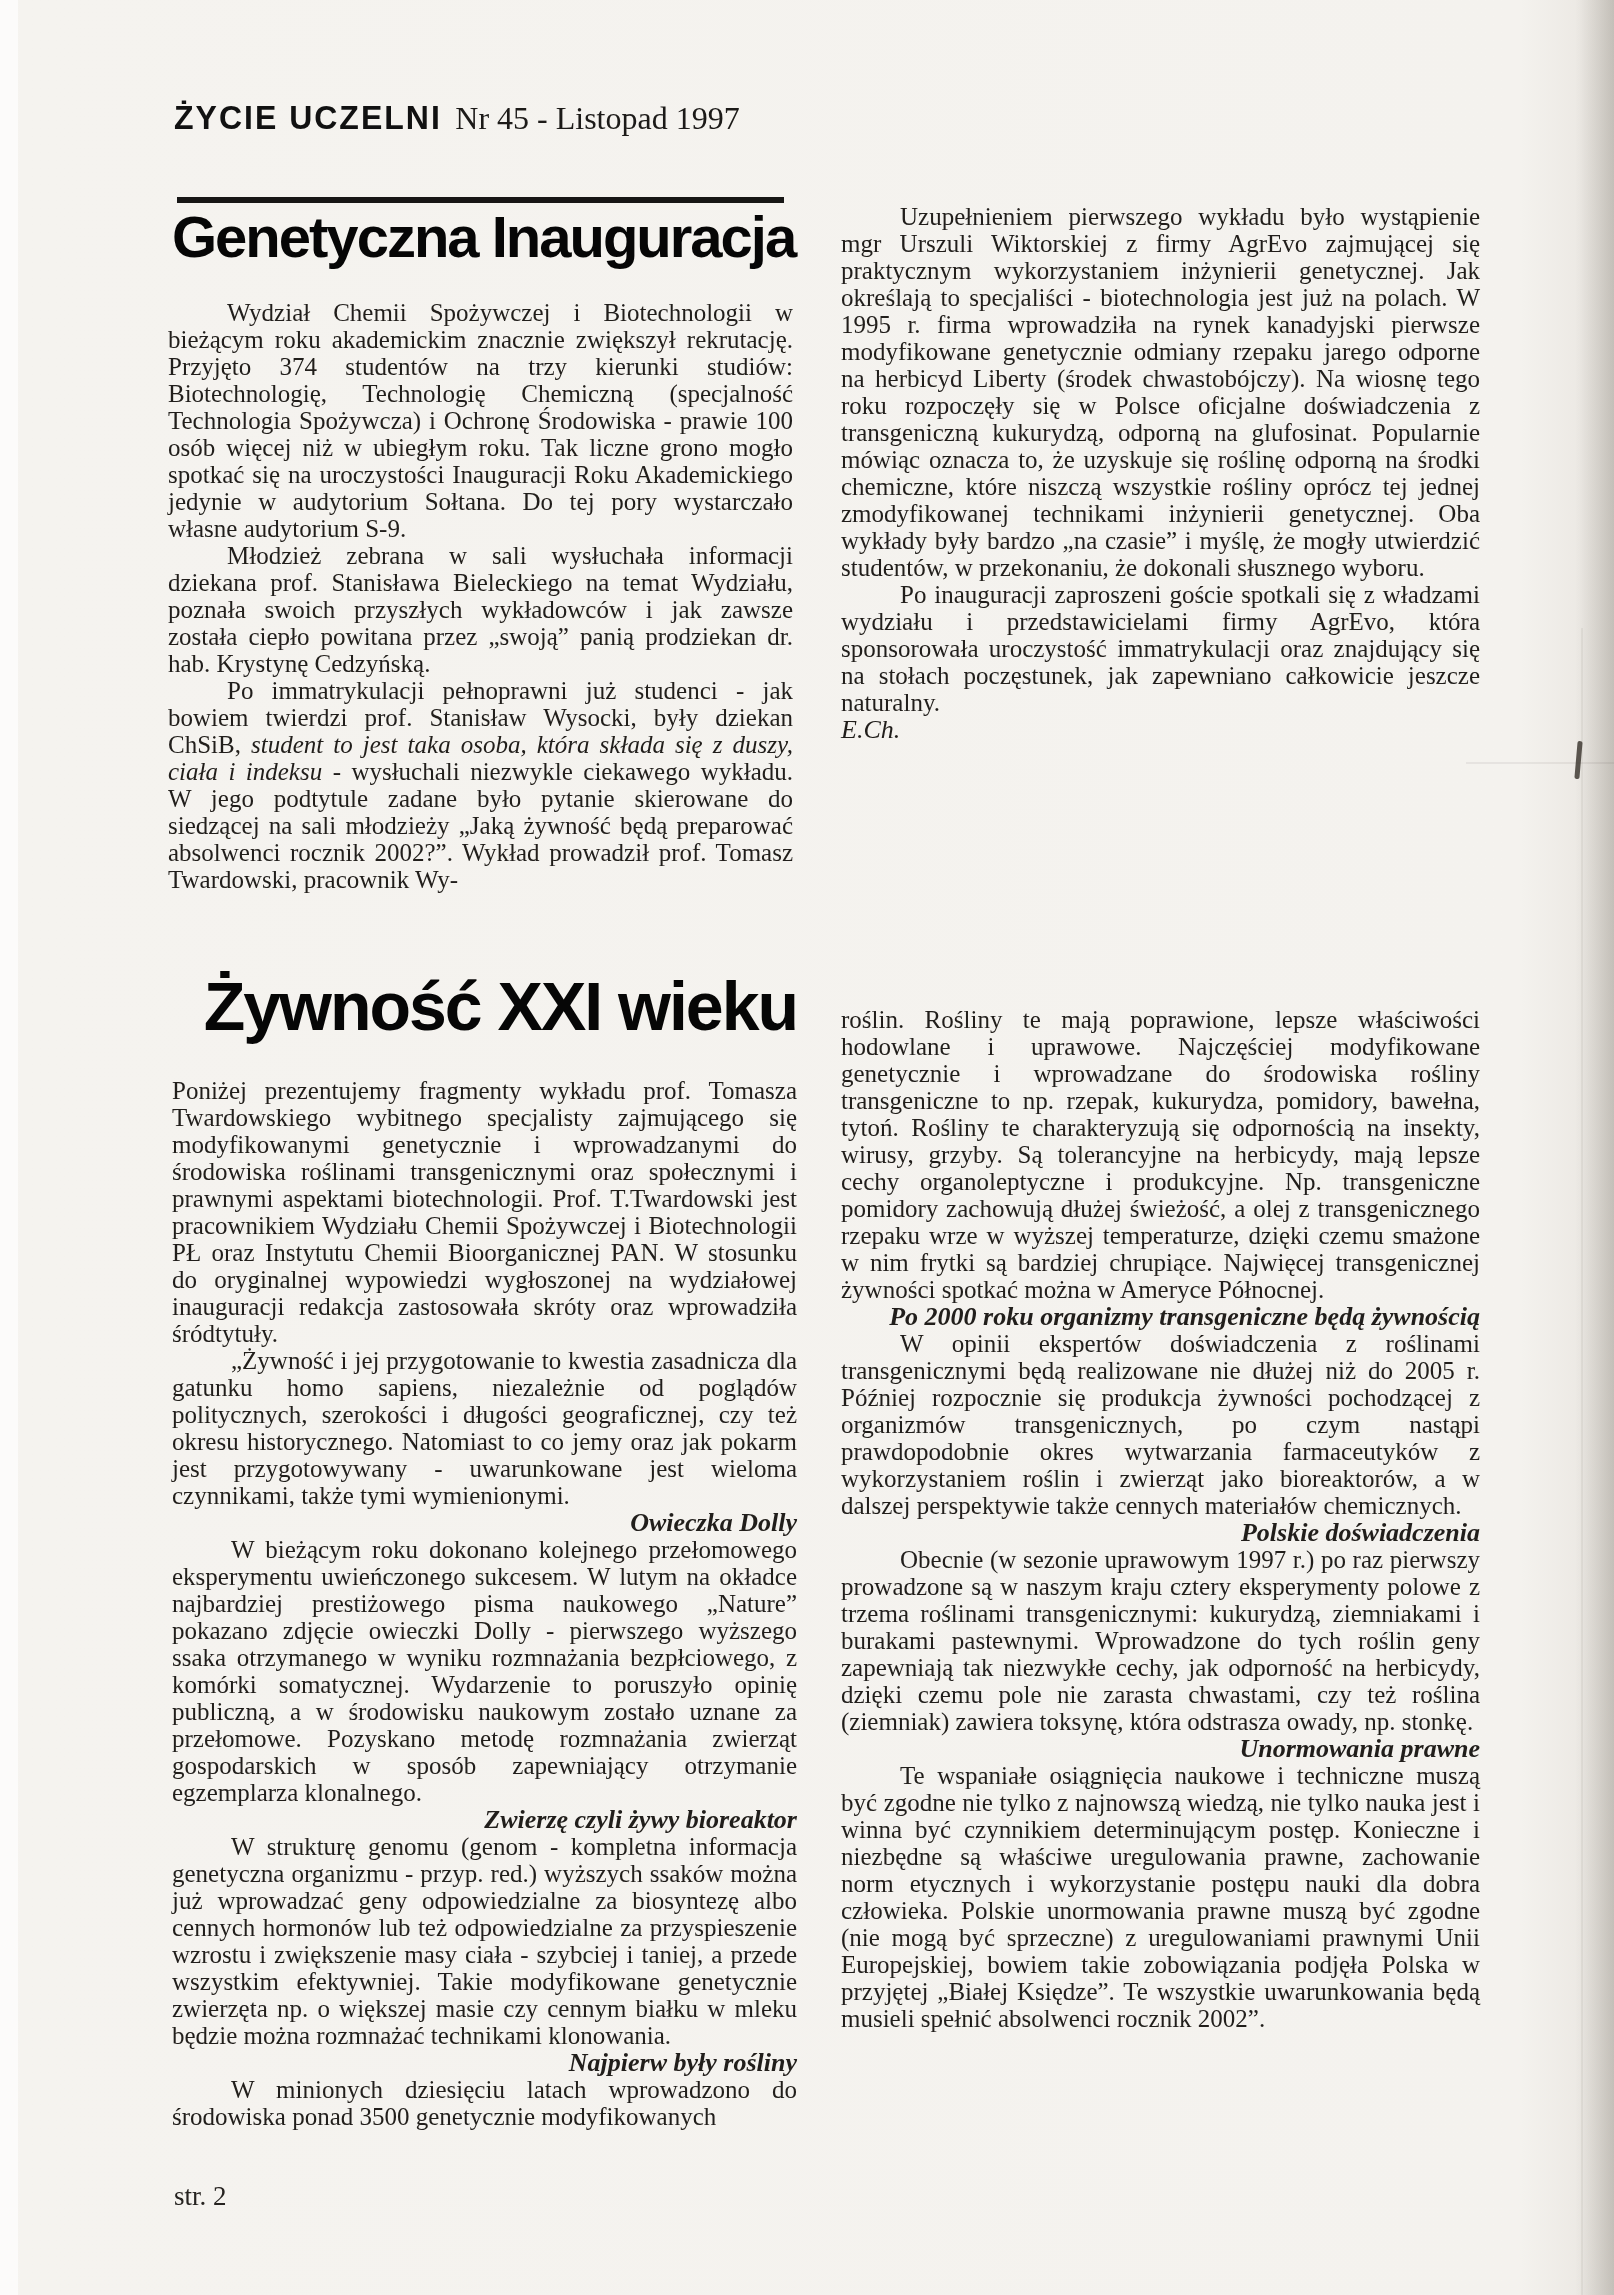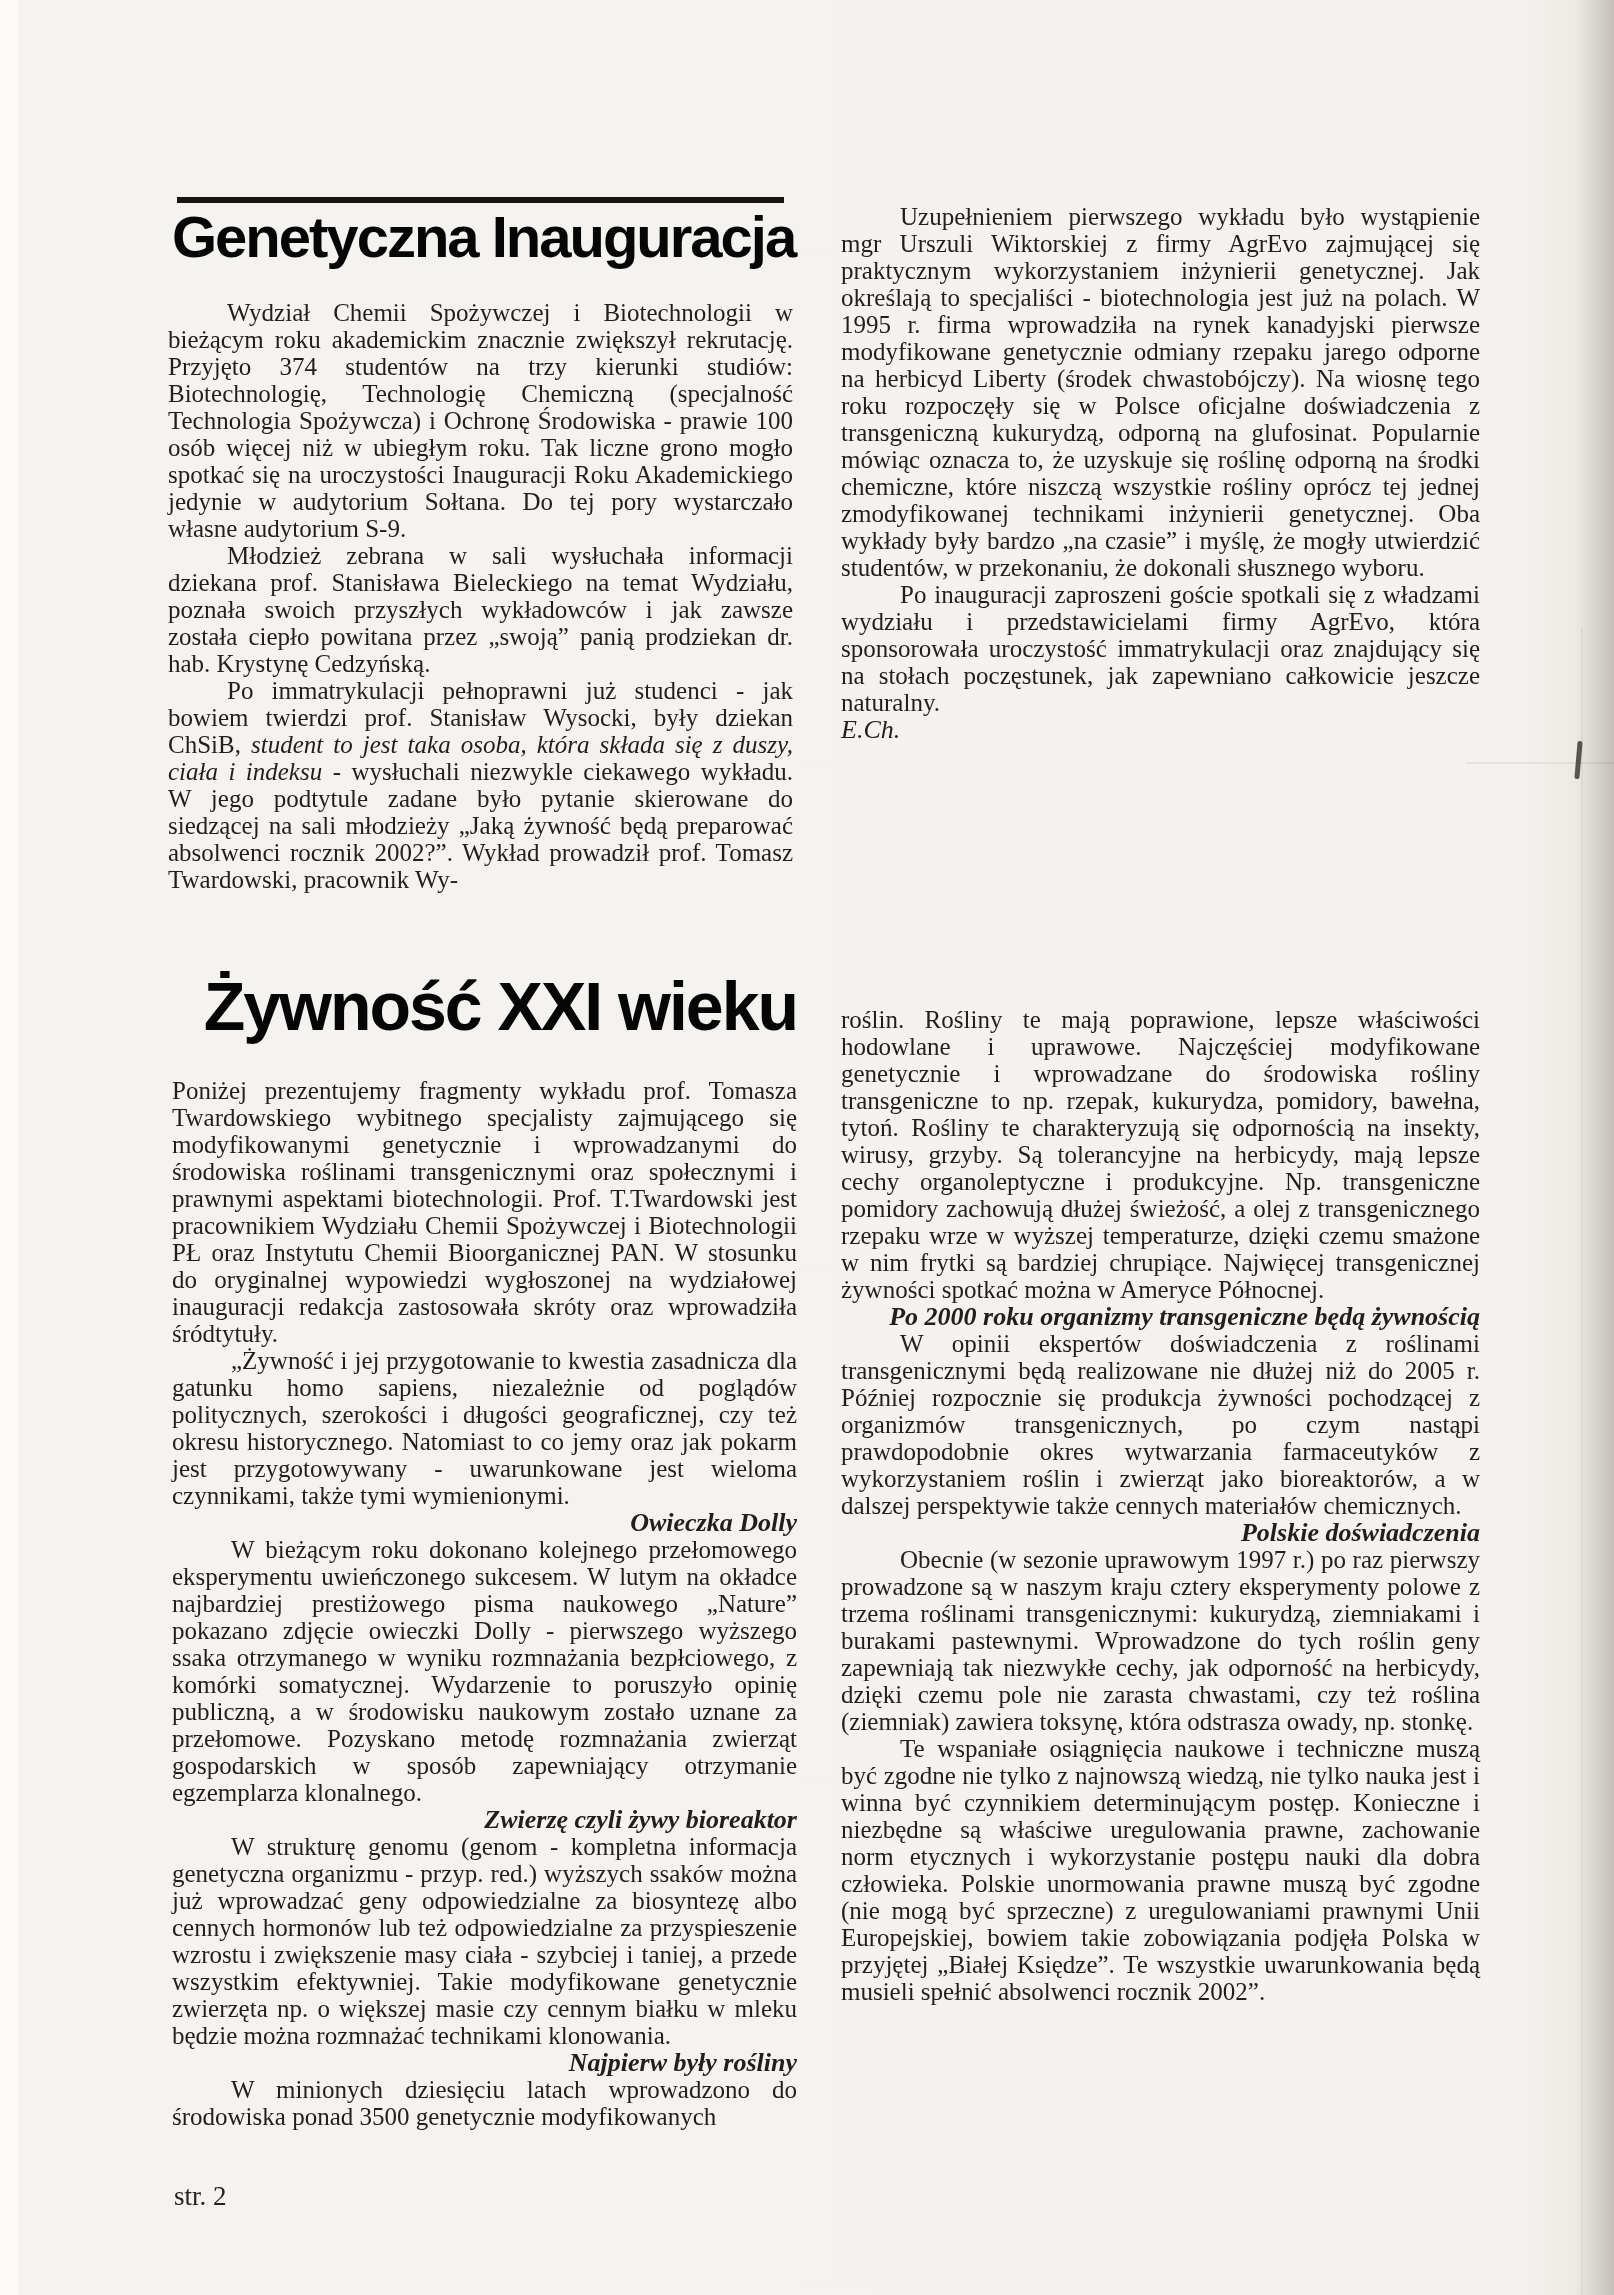--- a/index.html
+++ b/index.html
@@ -56,20 +56,24 @@
 <body>
 
 <div class="page">
 
   <div class="edge-left"></div>
   <div class="edge-shadow-right"></div>
   <div class="crease-vertical"></div>
   <div class="crease-horizontal"></div>
   <div class="ink-mark"></div>
 
+  <div class="masthead-row">
+    <span class="masthead">ŻYCIE UCZELNI</span>
+    <span class="issue">Nr 45 - Listopad 1997</span>
+  </div>
   <div class="header-rule"></div>
 
   <div class="art-title" id="art1-title">Genetyczna Inauguracja</div>
 
   <div class="col" id="art1-left">
     <p>Wydział Chemii Spożywczej i Biotechnologii w bieżącym roku akademickim znacznie zwiększył rekrutację. Przyjęto 374 studentów na trzy kierunki studiów: Biotechnologię, Technologię Chemiczną (specjalność Technologia Spożywcza) i Ochronę Środowiska - prawie 100 osób więcej niż w ubiegłym roku. Tak liczne grono mogło spotkać się na uroczystości Inauguracji Roku Akademickiego jedynie w audytorium Sołtana. Do tej pory wystarczało własne audytorium S-9.</p>
     <p>Młodzież zebrana w sali wysłuchała informacji dziekana prof. Stanisława Bieleckiego na temat Wydziału, poznała swoich przyszłych wykładowców i jak zawsze została ciepło powitana przez „swoją” panią prodziekan dr. hab. Krystynę Cedzyńską.</p>
     <p><span>Po immatrykulacji pełnoprawni już studenci - jak bowiem twierdzi prof. Stanisław Wysocki, były dziekan ChSiB, </span><i>student to jest taka osoba, która składa się z duszy, ciała i indeksu</i><span> - wysłuchali niezwykle ciekawego wykładu. W jego podtytule zadane było pytanie skierowane do siedzącej na sali młodzieży „Jaką żywność będą preparować absolwenci rocznik 2002?”. Wykład prowadził prof. Tomasz Twardowski, pracownik Wy-</span></p>
   </div>
 
@@ -91,19 +95,20 @@
     <p class="subhead">Najpierw były rośliny</p>
     <p>W minionych dziesięciu latach wprowadzono do środowiska ponad 3500 genetycznie modyfikowanych</p>
   </div>
 
   <div class="col" id="art2-right">
     <p class="no-indent">roślin. Rośliny te mają poprawione, lepsze właściwości hodowlane i uprawowe. Najczęściej modyfikowane genetycznie i wprowadzane do środowiska rośliny transgeniczne to np. rzepak, kukurydza, pomidory, bawełna, tytoń. Rośliny te charakteryzują się odpornością na insekty, wirusy, grzyby. Są tolerancyjne na herbicydy, mają lepsze cechy organoleptyczne i produkcyjne. Np. transgeniczne pomidory zachowują dłużej świeżość, a olej z transgenicznego rzepaku wrze w wyższej temperaturze, dzięki czemu smażone w nim frytki są bardziej chrupiące. Najwięcej transgenicznej żywności spotkać można w Ameryce Północnej.</p>
     <p class="subhead">Po 2000 roku organizmy transgeniczne będą żywnością</p>
     <p>W opinii ekspertów doświadczenia z roślinami transgenicznymi będą realizowane nie dłużej niż do 2005 r. Później rozpocznie się produkcja żywności pochodzącej z organizmów transgenicznych, po czym nastąpi prawdopodobnie okres wytwarzania farmaceutyków z wykorzystaniem roślin i zwierząt jako bioreaktorów, a w dalszej perspektywie także cennych materiałów chemicznych.</p>
     <p class="subhead">Polskie doświadczenia</p>
     <p>Obecnie (w sezonie uprawowym 1997 r.) po raz pierwszy prowadzone są w naszym kraju cztery eksperymenty polowe z trzema roślinami transgenicznymi: kukurydzą, ziemniakami i burakami pastewnymi. Wprowadzone do tych roślin geny zapewniają tak niezwykłe cechy, jak odporność na herbicydy, dzięki czemu pole nie zarasta chwastami, czy też roślina (ziemniak) zawiera toksynę, która odstrasza owady, np. stonkę.</p>
+    <p class="subhead">Unormowania prawne</p>
     <p>Te wspaniałe osiągnięcia naukowe i techniczne muszą być zgodne nie tylko z najnowszą wiedzą, nie tylko nauka jest i winna być czynnikiem determinującym postęp. Konieczne i niezbędne są właściwe uregulowania prawne, zachowanie norm etycznych i wykorzystanie postępu nauki dla dobra człowieka. Polskie unormowania prawne muszą być zgodne (nie mogą być sprzeczne) z uregulowaniami prawnymi Unii Europejskiej, bowiem takie zobowiązania podjęła Polska w przyjętej „Białej Księdze”. Te wszystkie uwarunkowania będą musieli spełnić absolwenci rocznik 2002”.</p>
   </div>
 
   <div class="footer">str. 2</div>
 
 </div>
 
 
 </body></html>

